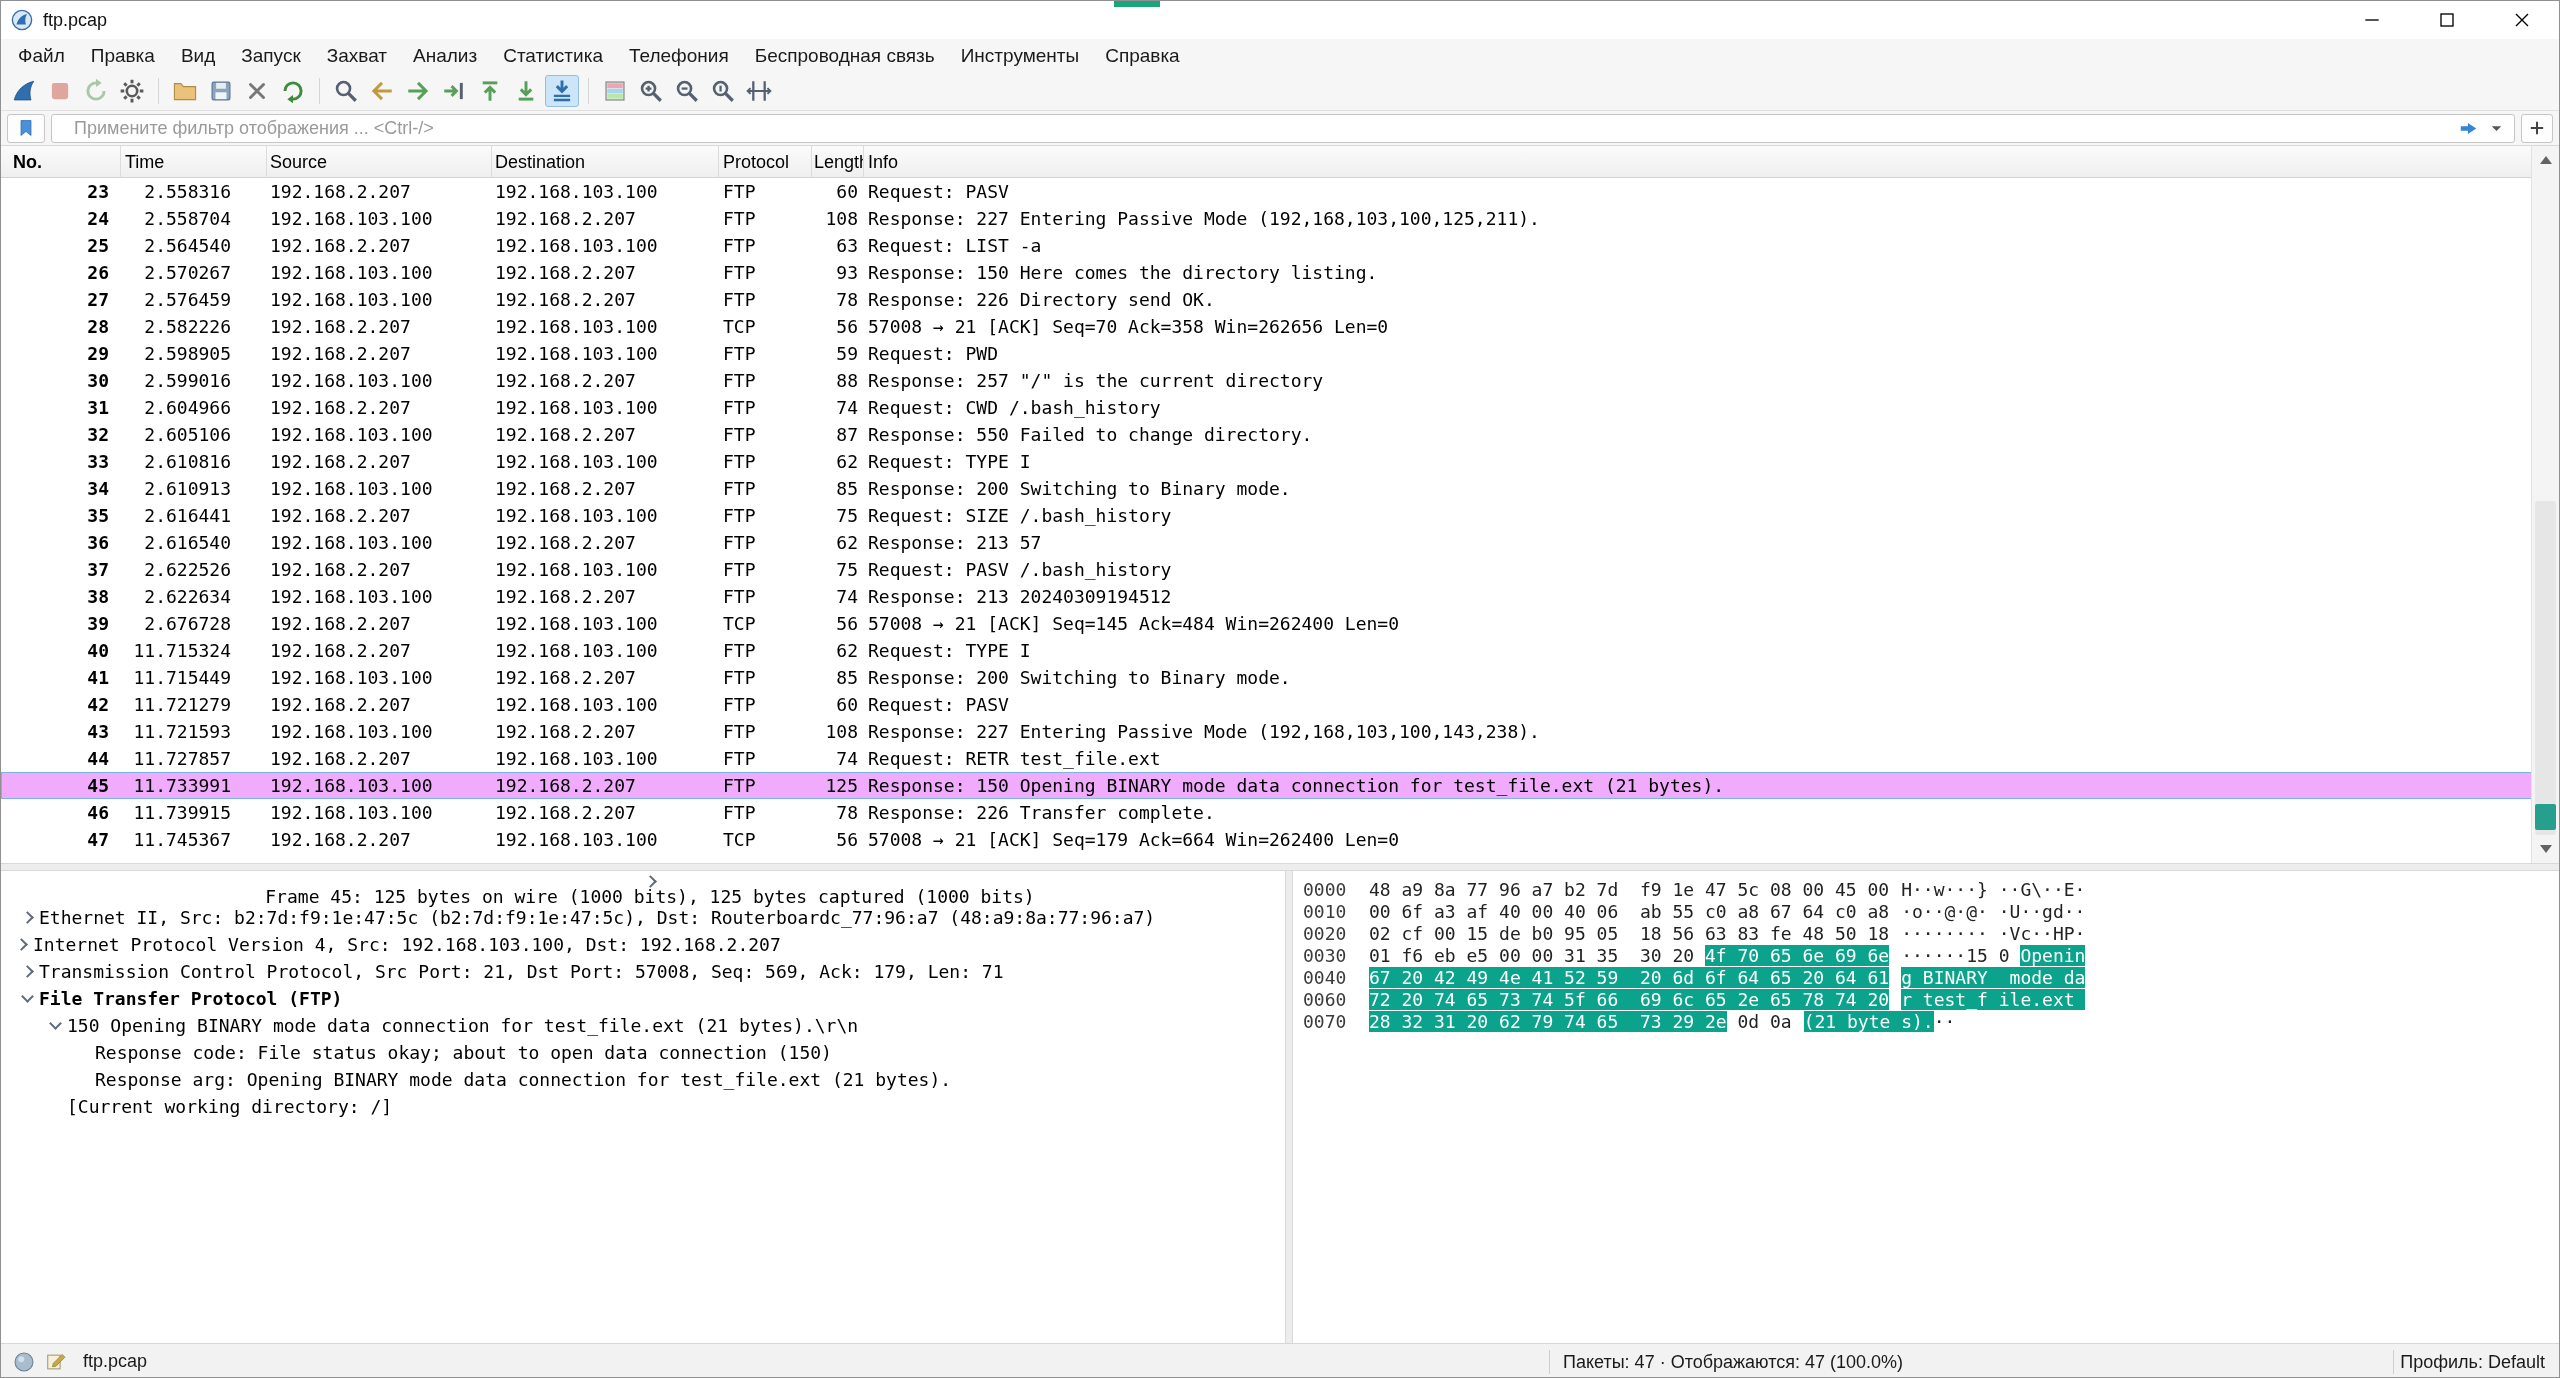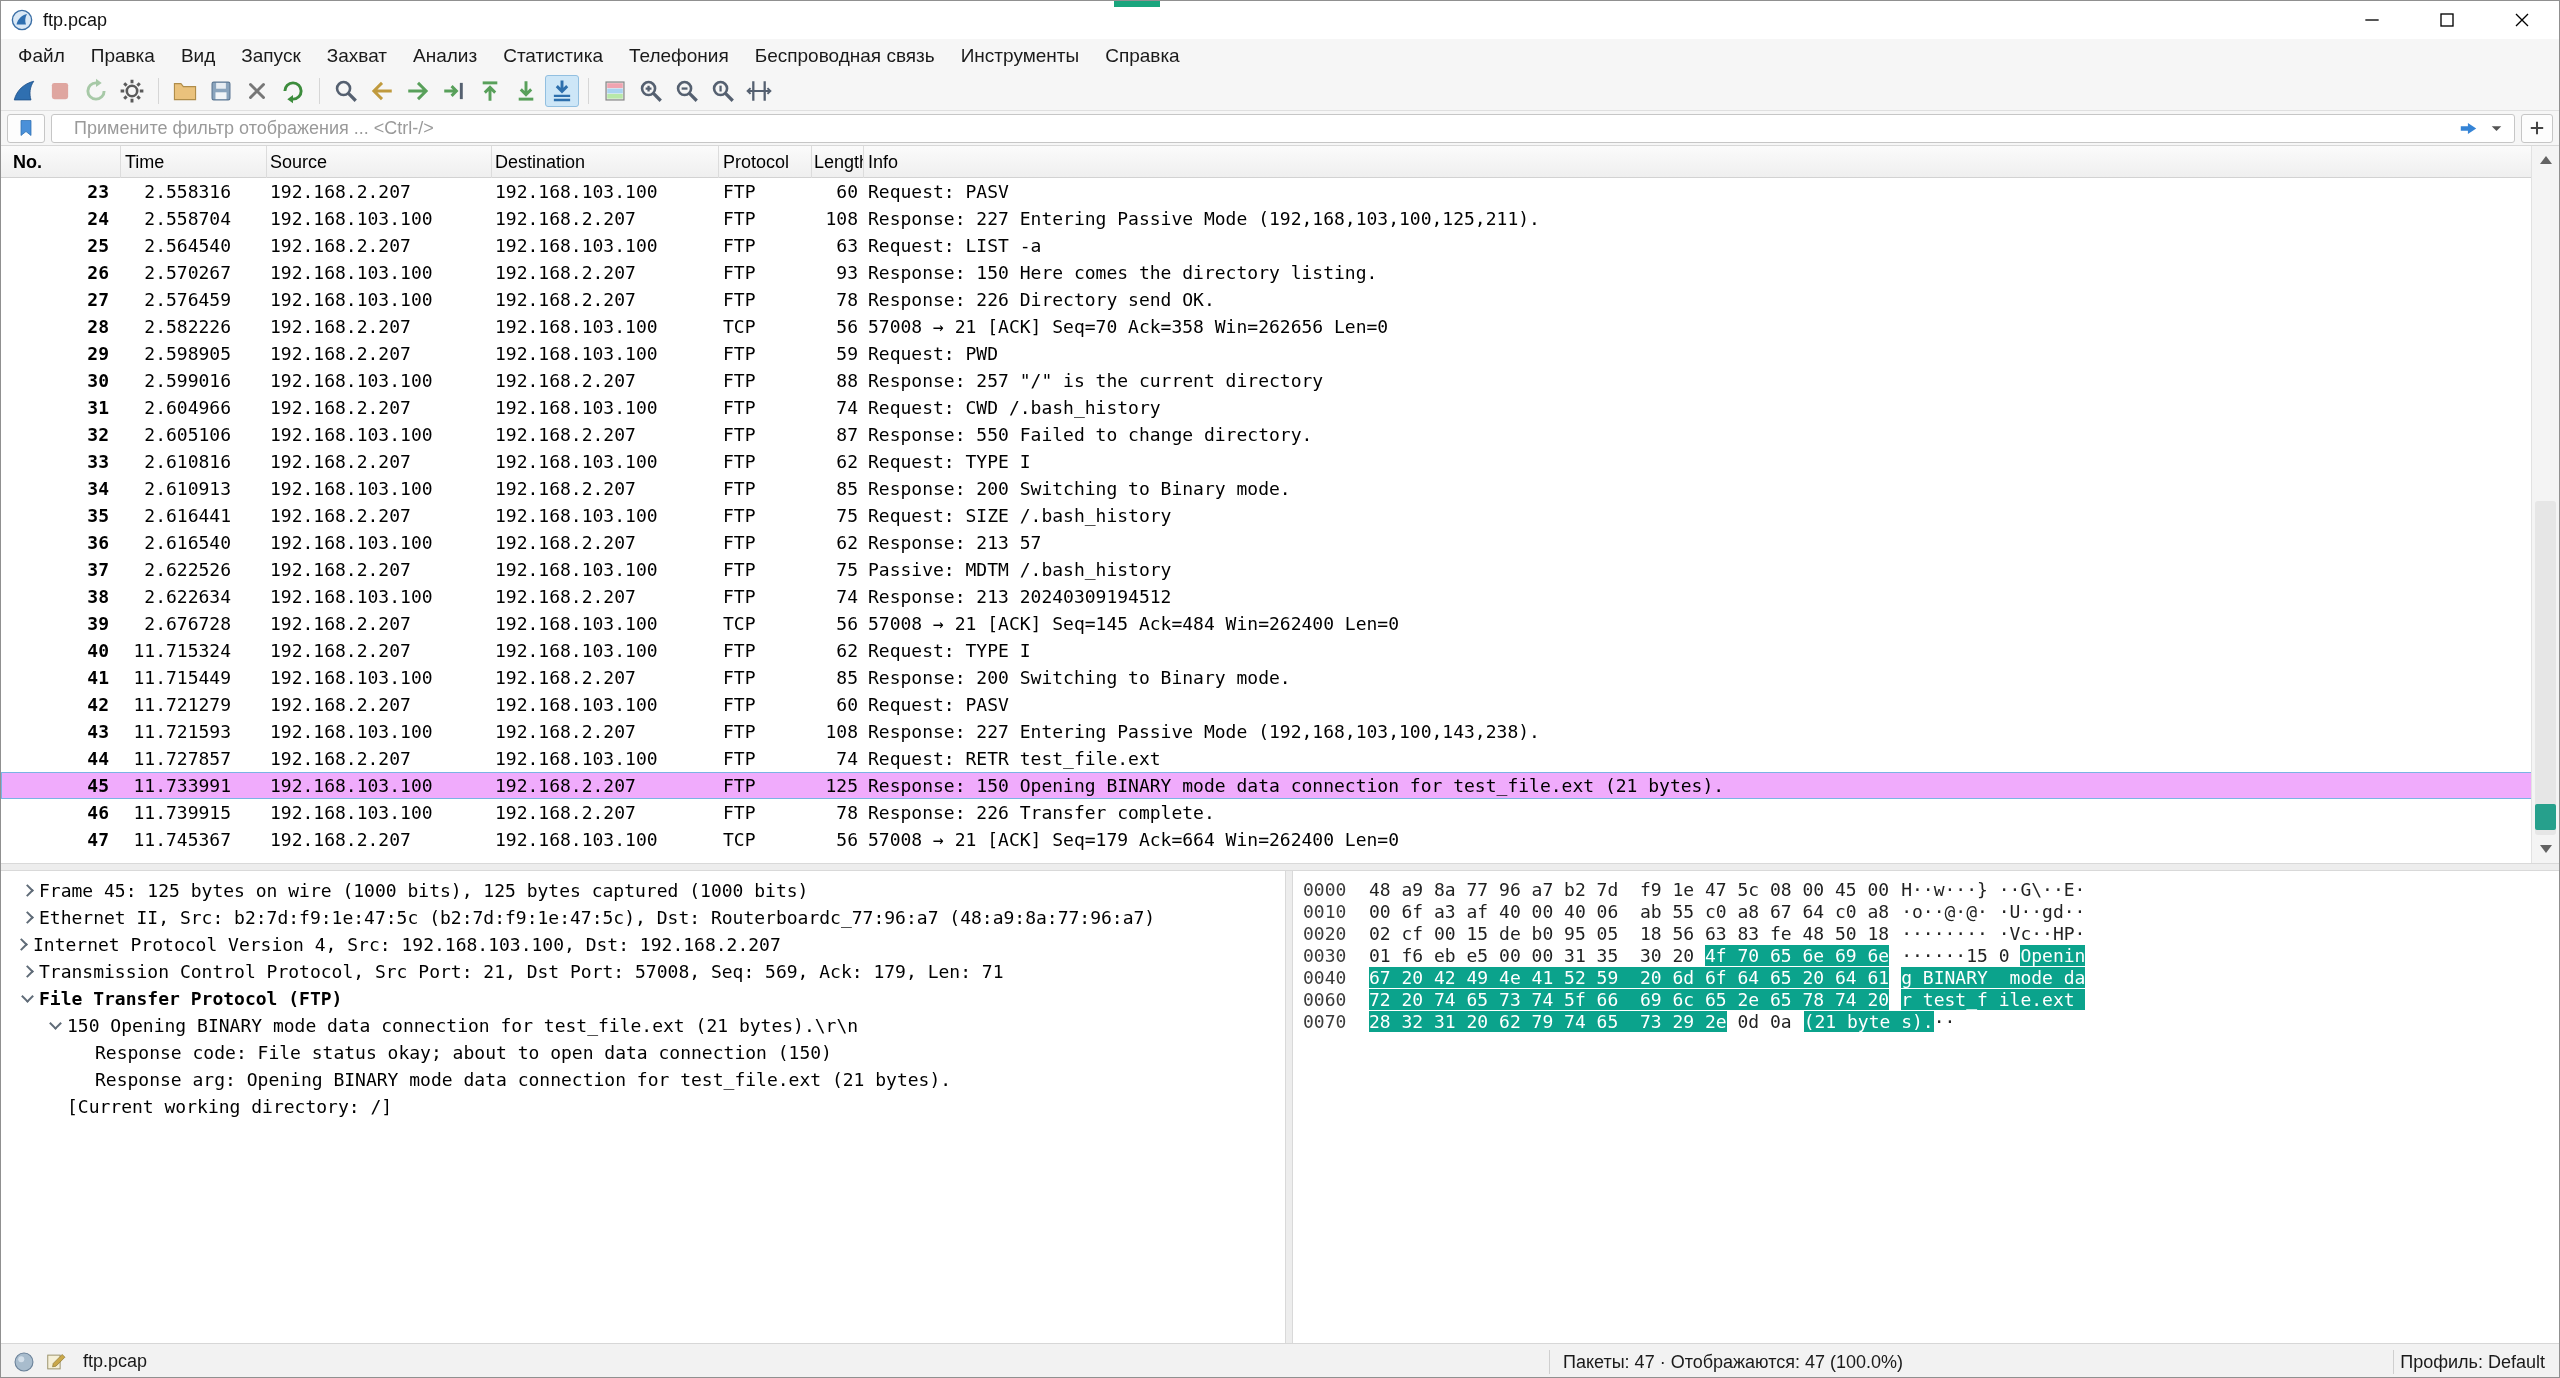--- a/index.html
+++ b/index.html
@@ -476,21 +476,21 @@
           <div class="c-length">62</div>
           <div class="c-info">Response: 213 57</div>
         </div>
         <div class="pl-row">
           <div class="c-no">37</div>
           <div class="c-time">2.622526</div>
           <div class="c-source">192.168.2.207</div>
           <div class="c-destination">192.168.103.100</div>
           <div class="c-protocol">FTP</div>
           <div class="c-length">75</div>
-          <div class="c-info">Passive: MDTM /.bash_history</div>
+          <div class="c-info">Request: PASV /.bash_history</div>
         </div>
         <div class="pl-row">
           <div class="c-no">38</div>
           <div class="c-time">2.622634</div>
           <div class="c-source">192.168.103.100</div>
           <div class="c-destination">192.168.2.207</div>
           <div class="c-protocol">FTP</div>
           <div class="c-length">74</div>
           <div class="c-info">Response: 213 20240309194512</div>
         </div>
@@ -585,21 +585,21 @@
       <div class="sb-arrow sb-down">
           <div class="tri-down"></div>
         </div>
     </div>
   </div>
 
   <div class="splitter-h"></div>
 
   <div class="lower">
     <div class="details" id="details">
-        <div class="dt-row" style="padding-left: 14px;"><span class="chev-slot"><span class="chev collapsed"></span></span><span class="dt-text">Frame 45: 125 bytes on wire (1000 bits), 125 bytes captured (1000 bits)</span></div>
+        <div class="dt-row" style="padding-left: 14px; flex-direction: column;"><span class="chev-slot"><span class="chev collapsed"></span></span><span class="dt-text">Frame 45: 125 bytes on wire (1000 bits), 125 bytes captured (1000 bits)</span></div>
         <div class="dt-row" style="padding-left: 14px;"><span class="chev-slot"><span class="chev collapsed"></span></span><span class="dt-text">Ethernet II, Src: b2:7d:f9:1e:47:5c (b2:7d:f9:1e:47:5c), Dst: Routerboardc_77:96:a7 (48:a9:8a:77:96:a7)</span></div>
         <div class="dt-row" style="padding-left: 8px;"><span class="chev-slot"><span class="chev collapsed"></span></span><span class="dt-text">Internet Protocol Version 4, Src: 192.168.103.100, Dst: 192.168.2.207</span></div>
         <div class="dt-row" style="padding-left: 14px;"><span class="chev-slot"><span class="chev collapsed"></span></span><span class="dt-text">Transmission Control Protocol, Src Port: 21, Dst Port: 57008, Seq: 569, Ack: 179, Len: 71</span></div>
         <div class="dt-row bold" style="padding-left: 14px;"><span class="chev-slot"><span class="chev expanded"></span></span><span class="dt-text">File Transfer Protocol (FTP)</span></div>
         <div class="dt-row" style="padding-left: 42px;"><span class="chev-slot"><span class="chev expanded"></span></span><span class="dt-text">150 Opening BINARY mode data connection for test_file.ext (21 bytes).\r\n</span></div>
         <div class="dt-row" style="padding-left: 70px;"><span class="chev-slot"></span><span class="dt-text">Response code: File status okay; about to open data connection (150)</span></div>
         <div class="dt-row" style="padding-left: 70px;"><span class="chev-slot"></span><span class="dt-text">Response arg: Opening BINARY mode data connection for test_file.ext (21 bytes).</span></div>
         <div class="dt-row" style="padding-left: 42px;"><span class="chev-slot"></span><span class="dt-text">[Current working directory: /]</span></div>
       </div>
     <div class="splitter-v"></div>

